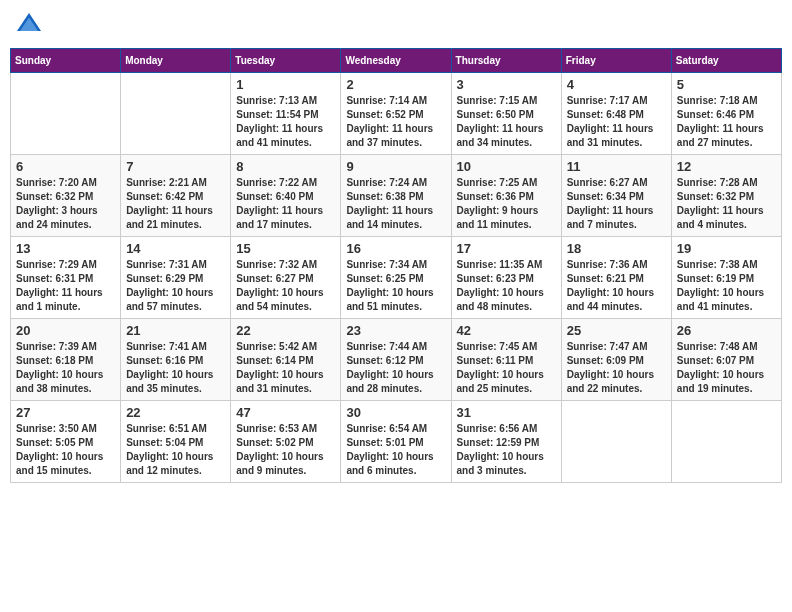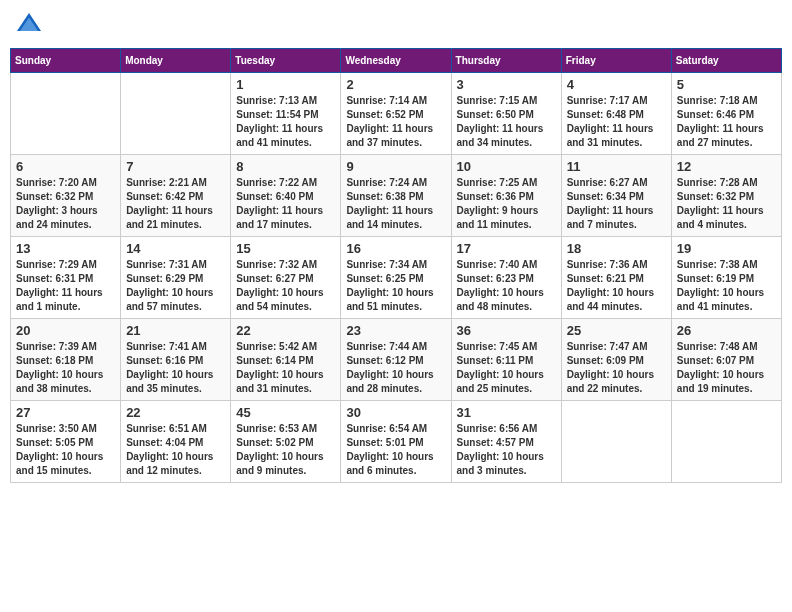--- a/index.html
+++ b/index.html
@@ -253,21 +253,21 @@
         <span class="day-number">16</span>
         <div class="cell-content">
           <span>Sunrise: 7:34 AM</span><br>
           <span>Sunset: 6:25 PM</span><br>
           <span>Daylight: 10 hours and 51 minutes.</span>
         </div>
       </td>
         <td>
         <span class="day-number">17</span>
         <div class="cell-content">
-          <span>Sunrise: 7:40 AM</span><br>
+          <span>Sunrise: 11:35 AM</span><br>
           <span>Sunset: 6:23 PM</span><br>
           <span>Daylight: 10 hours and 48 minutes.</span>
         </div>
       </td>
         <td>
         <span class="day-number">18</span>
         <div class="cell-content">
           <span>Sunrise: 7:36 AM</span><br>
           <span>Sunset: 6:21 PM</span><br>
           <span>Daylight: 10 hours and 44 minutes.</span>
@@ -309,21 +309,21 @@
       </td>
         <td>
         <span class="day-number">23</span>
         <div class="cell-content">
           <span>Sunrise: 7:44 AM</span><br>
           <span>Sunset: 6:12 PM</span><br>
           <span>Daylight: 10 hours and 28 minutes.</span>
         </div>
       </td>
         <td>
-        <span class="day-number">36</span>
+        <span class="day-number">42</span>
         <div class="cell-content">
           <span>Sunrise: 7:45 AM</span><br>
           <span>Sunset: 6:11 PM</span><br>
           <span>Daylight: 10 hours and 25 minutes.</span>
         </div>
       </td>
         <td>
         <span class="day-number">25</span>
         <div class="cell-content">
           <span>Sunrise: 7:47 AM</span><br>
@@ -346,45 +346,45 @@
         <div class="cell-content">
           <span>Sunrise: 3:50 AM</span><br>
           <span>Sunset: 5:05 PM</span><br>
           <span>Daylight: 10 hours and 15 minutes.</span>
         </div>
       </td>
         <td>
         <span class="day-number">22</span>
         <div class="cell-content">
           <span>Sunrise: 6:51 AM</span><br>
-          <span>Sunset: 4:04 PM</span><br>
+          <span>Sunset: 5:04 PM</span><br>
           <span>Daylight: 10 hours and 12 minutes.</span>
         </div>
       </td>
         <td>
-        <span class="day-number">45</span>
+        <span class="day-number">47</span>
         <div class="cell-content">
           <span>Sunrise: 6:53 AM</span><br>
           <span>Sunset: 5:02 PM</span><br>
           <span>Daylight: 10 hours and 9 minutes.</span>
         </div>
       </td>
         <td>
         <span class="day-number">30</span>
         <div class="cell-content">
           <span>Sunrise: 6:54 AM</span><br>
           <span>Sunset: 5:01 PM</span><br>
           <span>Daylight: 10 hours and 6 minutes.</span>
         </div>
       </td>
         <td>
         <span class="day-number">31</span>
         <div class="cell-content">
           <span>Sunrise: 6:56 AM</span><br>
-          <span>Sunset: 4:57 PM</span><br>
+          <span>Sunset: 12:59 PM</span><br>
           <span>Daylight: 10 hours and 3 minutes.</span>
         </div>
       </td>
         <td class="empty-cell"></td>
         <td class="empty-cell"></td>
       </tr>
     </tbody>
 </table>
 
 </body></html>

